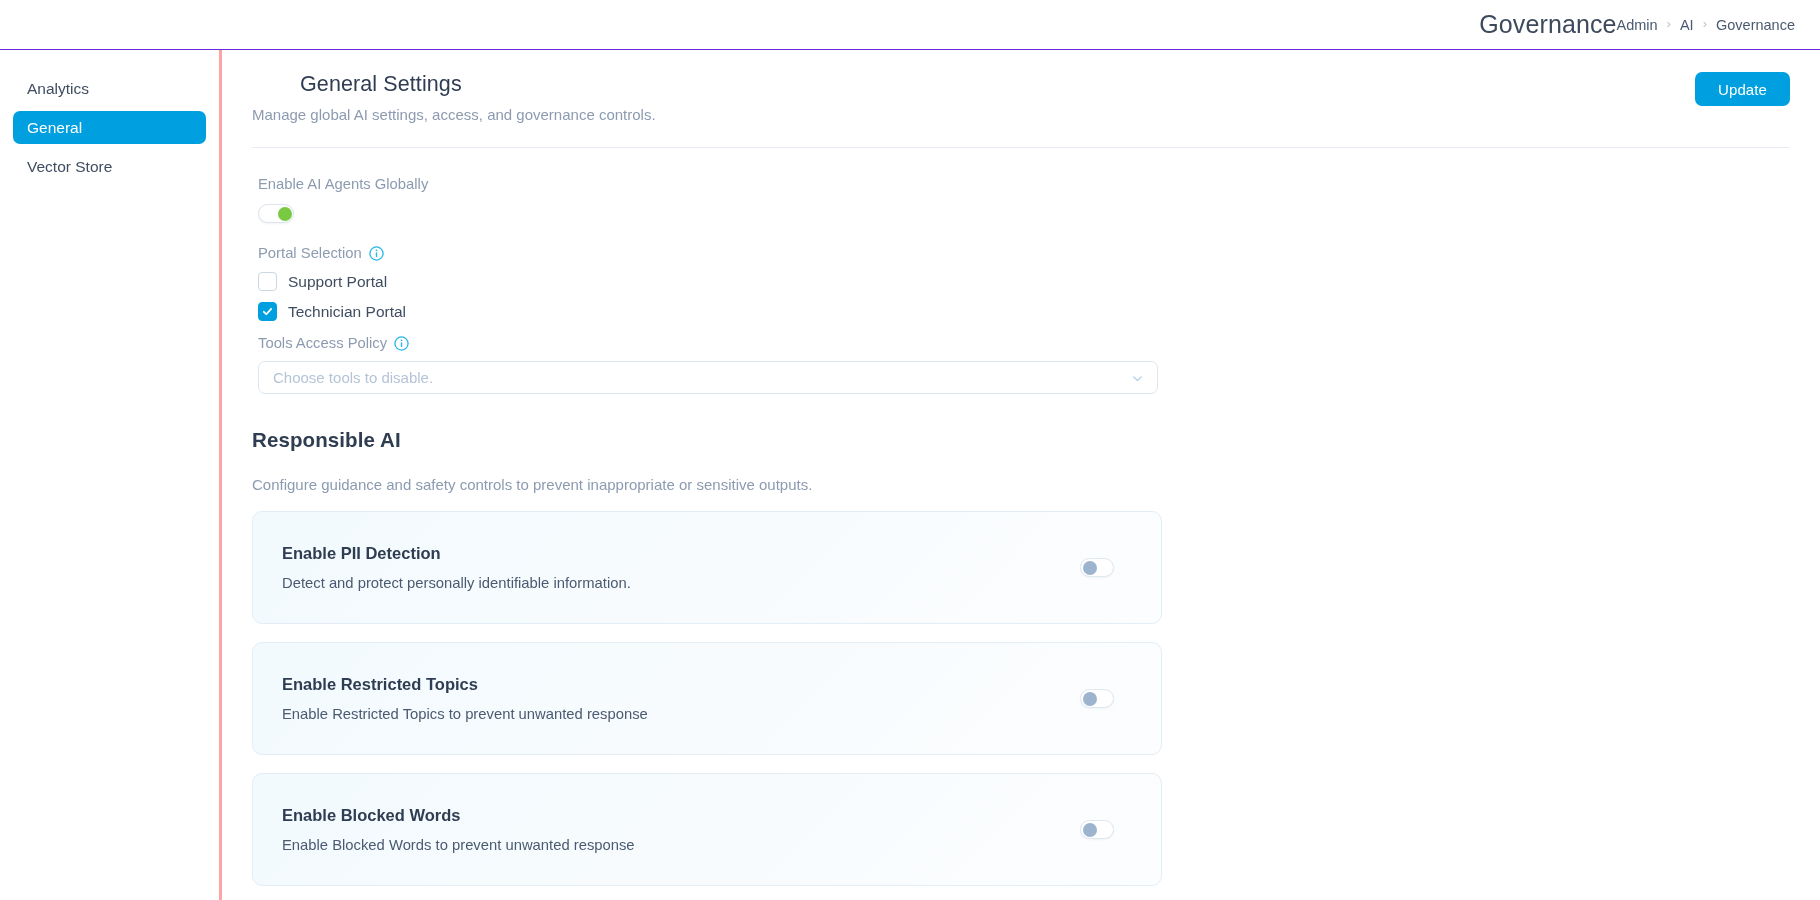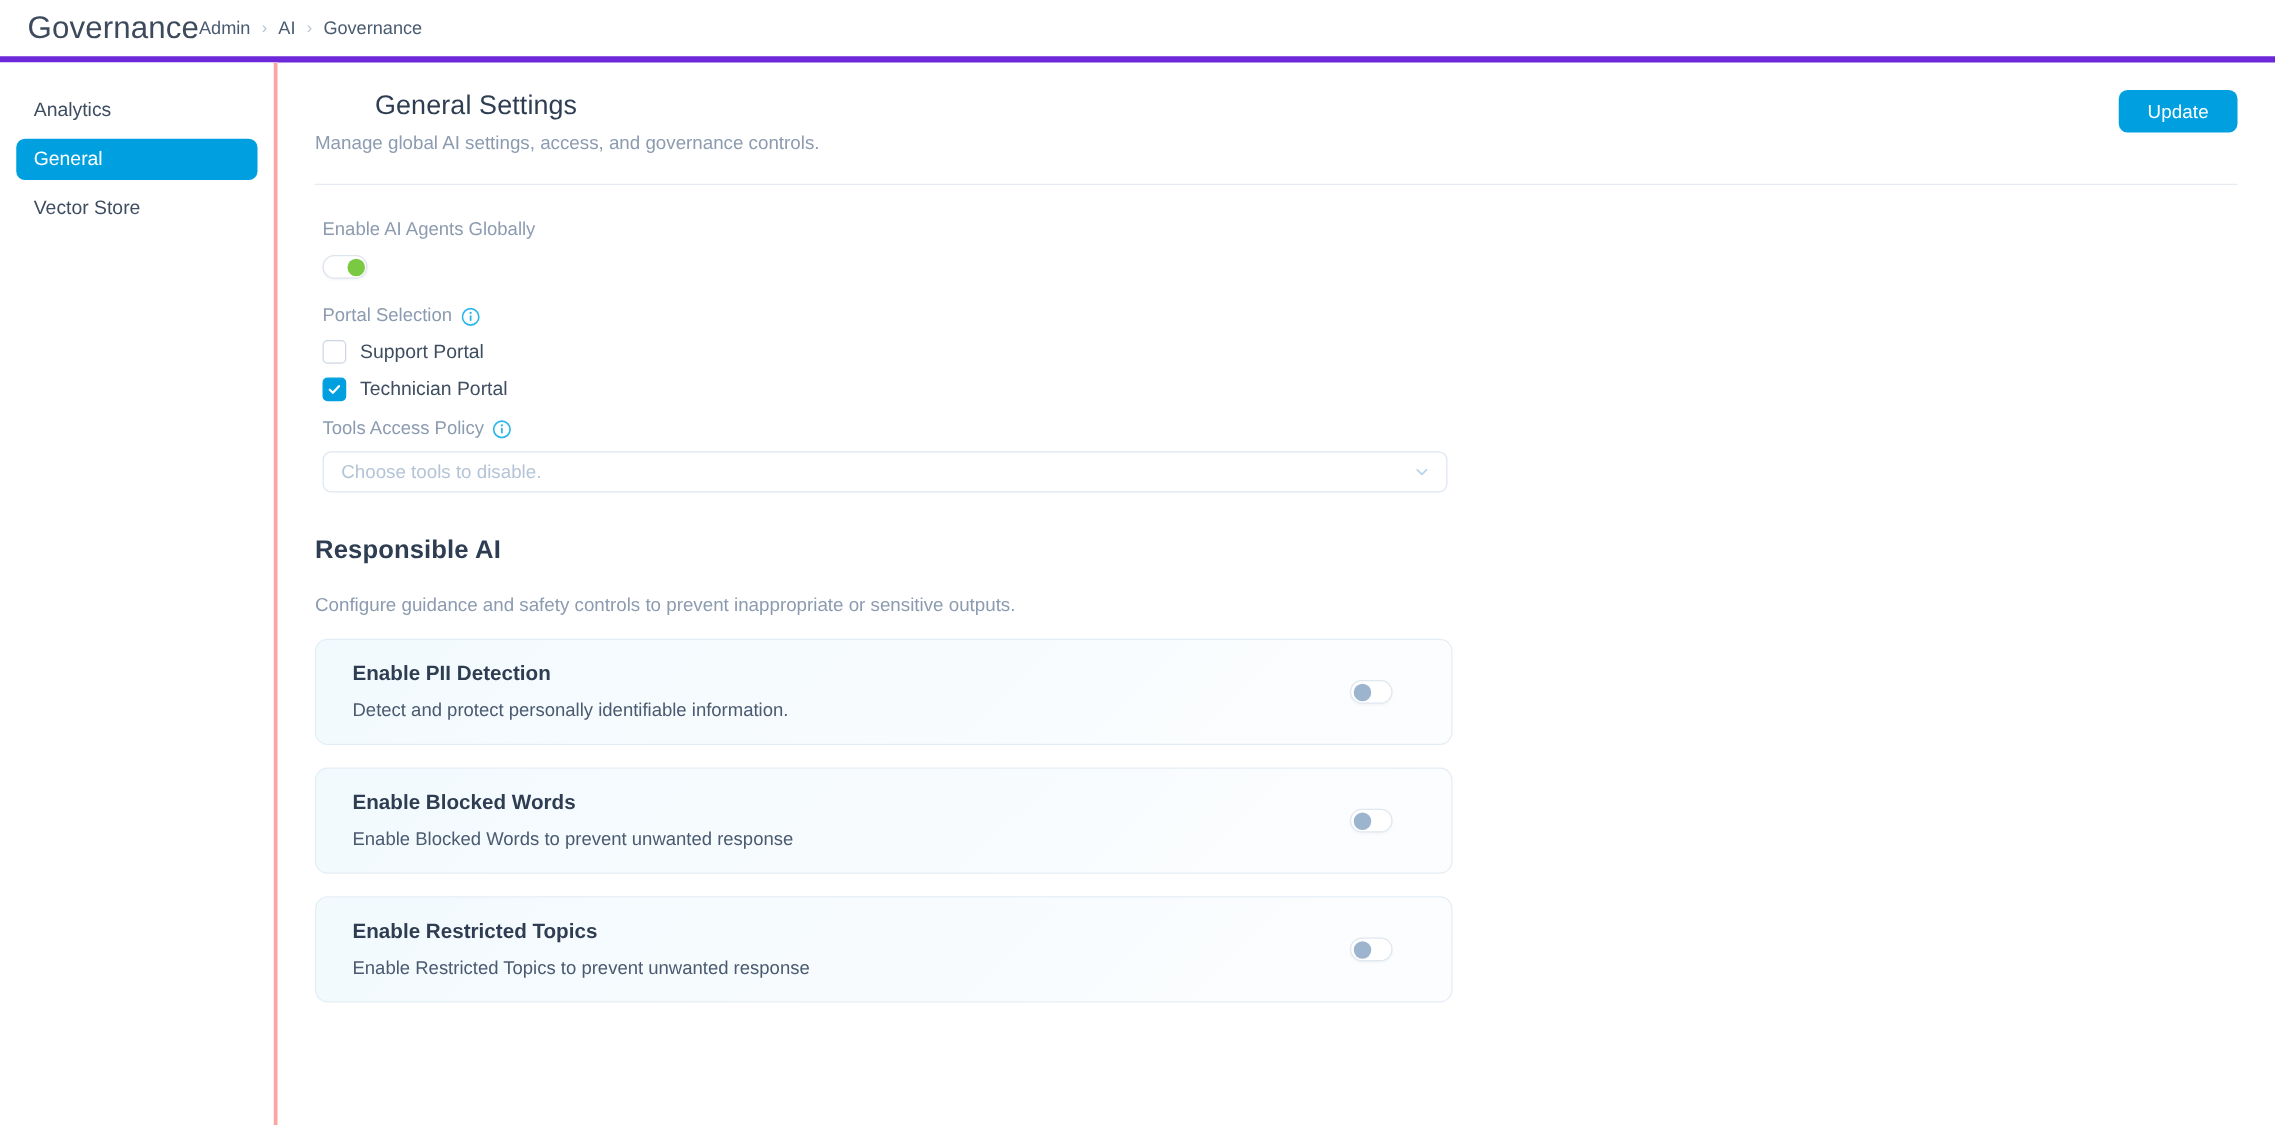--- a/index.html
+++ b/index.html
@@ -10,24 +10,24 @@
     background: #ffffff;
     font-family: "Liberation Sans", sans-serif;
     overflow: hidden;
   }
 
   
   .topbar {
     height: 50px;
     width: 100%;
     background: #ffffff;
-    border-bottom: 5px solid #6d28d9;
-    display: flex;
-    align-items: center;
-    justify-content: flex-start;
+    border-bottom: 1px solid #6d28d9;
+    display: flex;
+    align-items: center;
+    justify-content: flex-end;
     padding: 0 25px 0 22px;
   }
   .app-title {
     font-size: 25px;
     font-weight: 400;
     color: #3d4a5c;
     letter-spacing: 0.1px;
   }
   .breadcrumb {
     display: flex;
@@ -219,21 +219,21 @@
     color: #2e3d52;
     letter-spacing: 0.1px;
   }
   .sect-sub {
     font-size: 15px;
     color: #8c9bb0;
     margin-top: 24px;
   }
   .card {
     width: 910px;
-    height: 85px;
+    height: 113px;
     margin-top: 18px;
     border: 1px solid #e3edf5;
     border-radius: 10px;
     background: linear-gradient(135deg, #f2fafd 0%, #f7fbfe 45%, #fcfdfe 100%);
     display: flex;
     align-items: center;
     justify-content: space-between;
     padding: 0 47px 0 29px;
   }
   .card-title {
@@ -389,32 +389,32 @@
             <div class="card-title">Enable PII Detection</div>
             <div class="card-desc">Detect and protect personally identifiable information.</div>
           </div>
           <div class="toggle-off">
             <div class="knob"></div>
           </div>
         </div>
 
         <div class="card">
           <div>
+            <div class="card-title">Enable Restricted Topics</div>
+            <div class="card-desc">Enable Restricted Topics to prevent unwanted response</div>
+          </div>
+          <div class="toggle-off">
+            <div class="knob"></div>
+          </div>
+        </div>
+
+        <div class="card">
+          <div>
             <div class="card-title">Enable Blocked Words</div>
             <div class="card-desc">Enable Blocked Words to prevent unwanted response</div>
-          </div>
-          <div class="toggle-off">
-            <div class="knob"></div>
-          </div>
-        </div>
-
-        <div class="card">
-          <div>
-            <div class="card-title">Enable Restricted Topics</div>
-            <div class="card-desc">Enable Restricted Topics to prevent unwanted response</div>
           </div>
           <div class="toggle-off">
             <div class="knob"></div>
           </div>
         </div>
       </div>
 
     </div>
   </div>
 </div>

